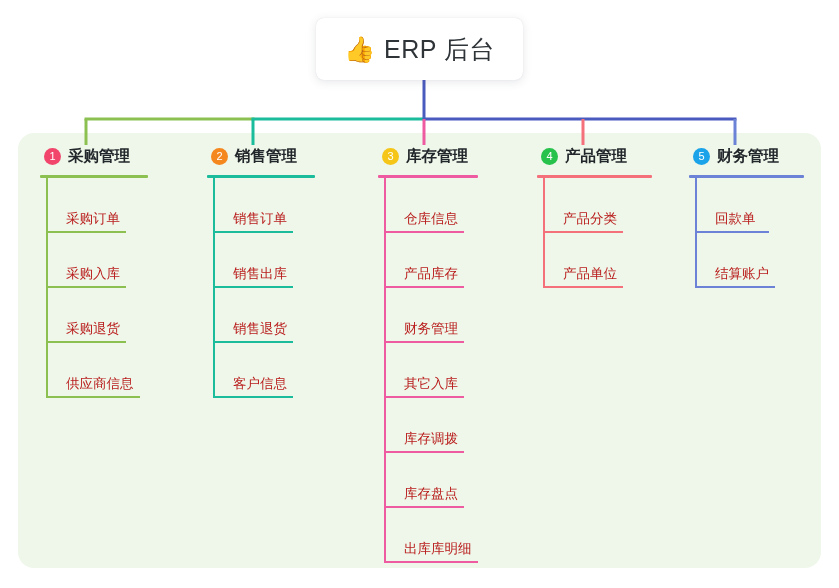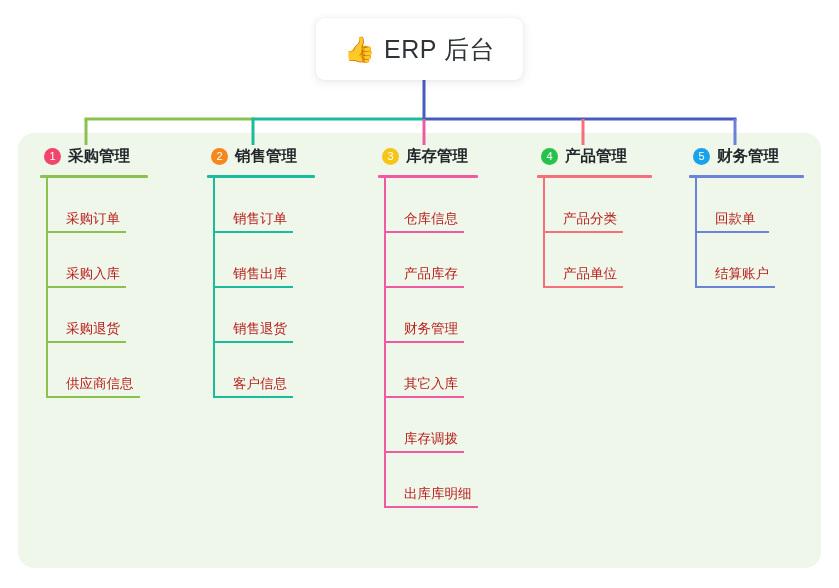--- a/index.html
+++ b/index.html
@@ -242,20 +242,24 @@
           </div>
           <div class="item">
             <span class="item-label">其它入库</span>
             <div class="item-rule" style="background: rgb(239, 91, 161); width: 80px;"></div>
           </div>
           <div class="item">
             <span class="item-label">库存调拨</span>
             <div class="item-rule" style="background: rgb(239, 91, 161); width: 80px;"></div>
           </div>
           <div class="item">
+            <span class="item-label">库存盘点</span>
+            <div class="item-rule" style="background: rgb(239, 91, 161); width: 80px;"></div>
+          </div>
+          <div class="item">
             <span class="item-label">出库库明细</span>
             <div class="item-rule" style="background: rgb(239, 91, 161); width: 94px;"></div>
           </div>
         </div>
       </div>
       <div class="column" style="left: 537px;">
         <div class="col-head">
           <span class="badge" style="background: rgb(39, 194, 76);">4</span>
           <span class="col-title">产品管理</span>
         </div>

